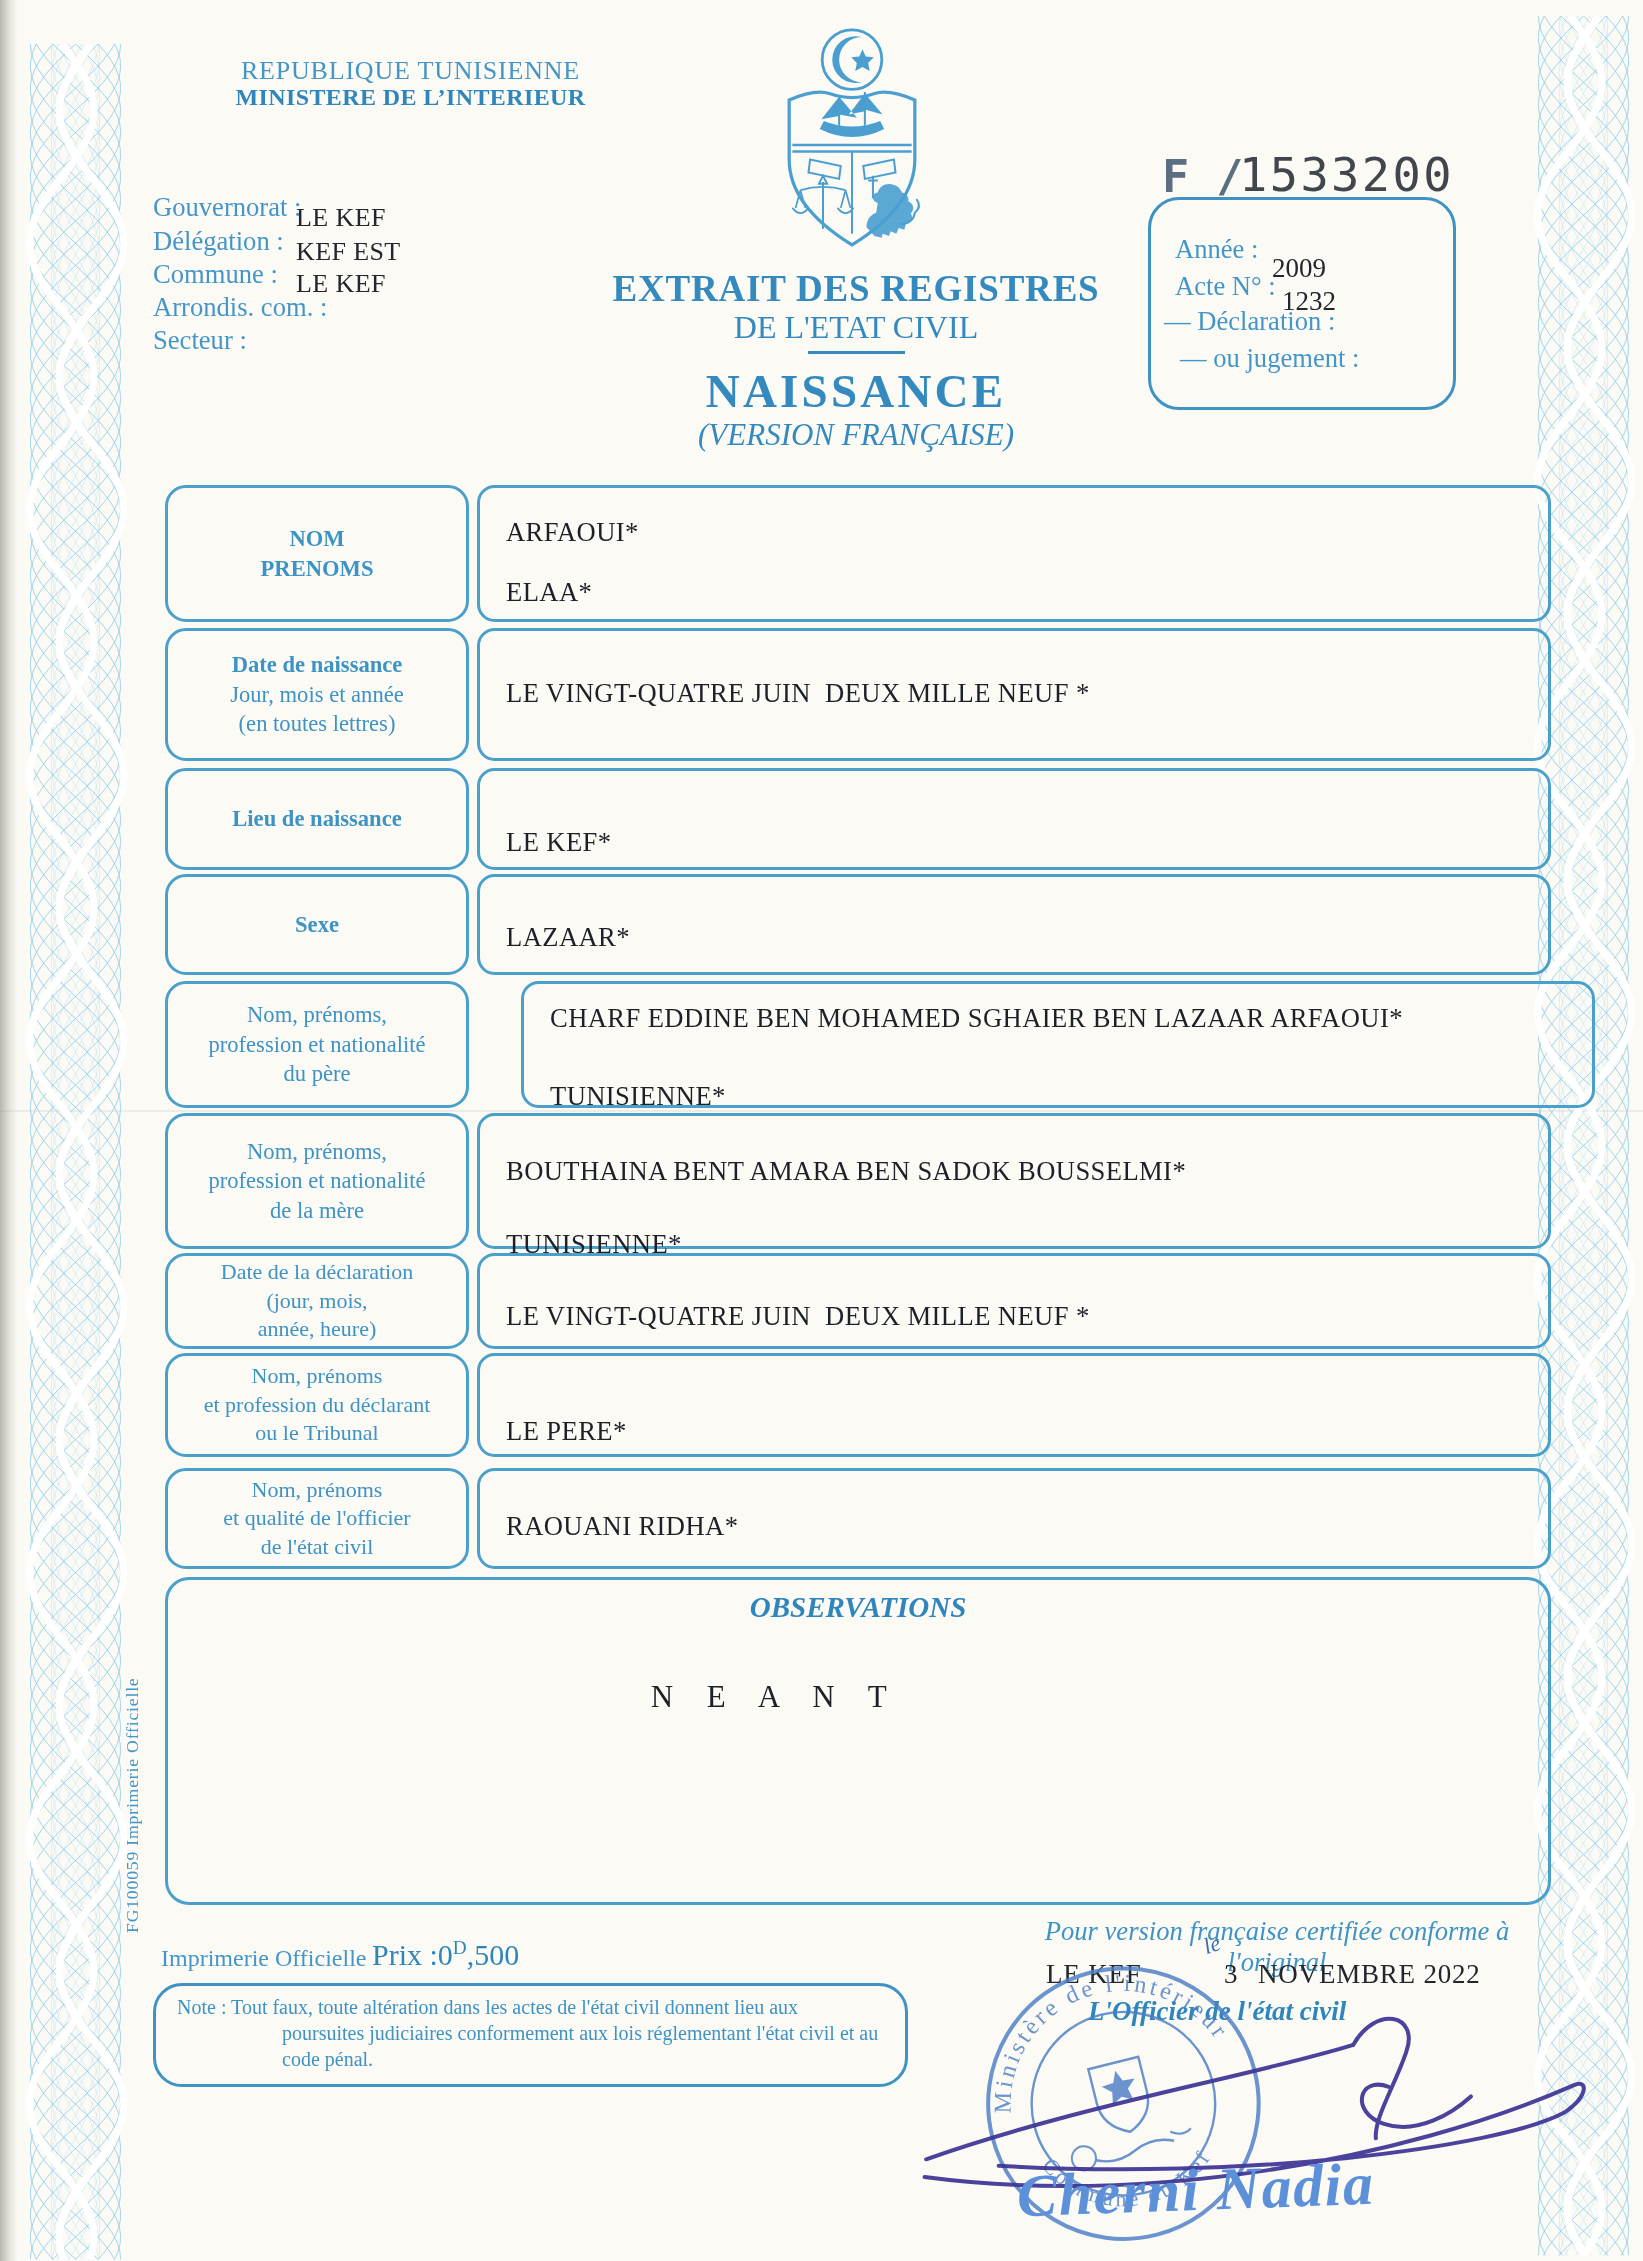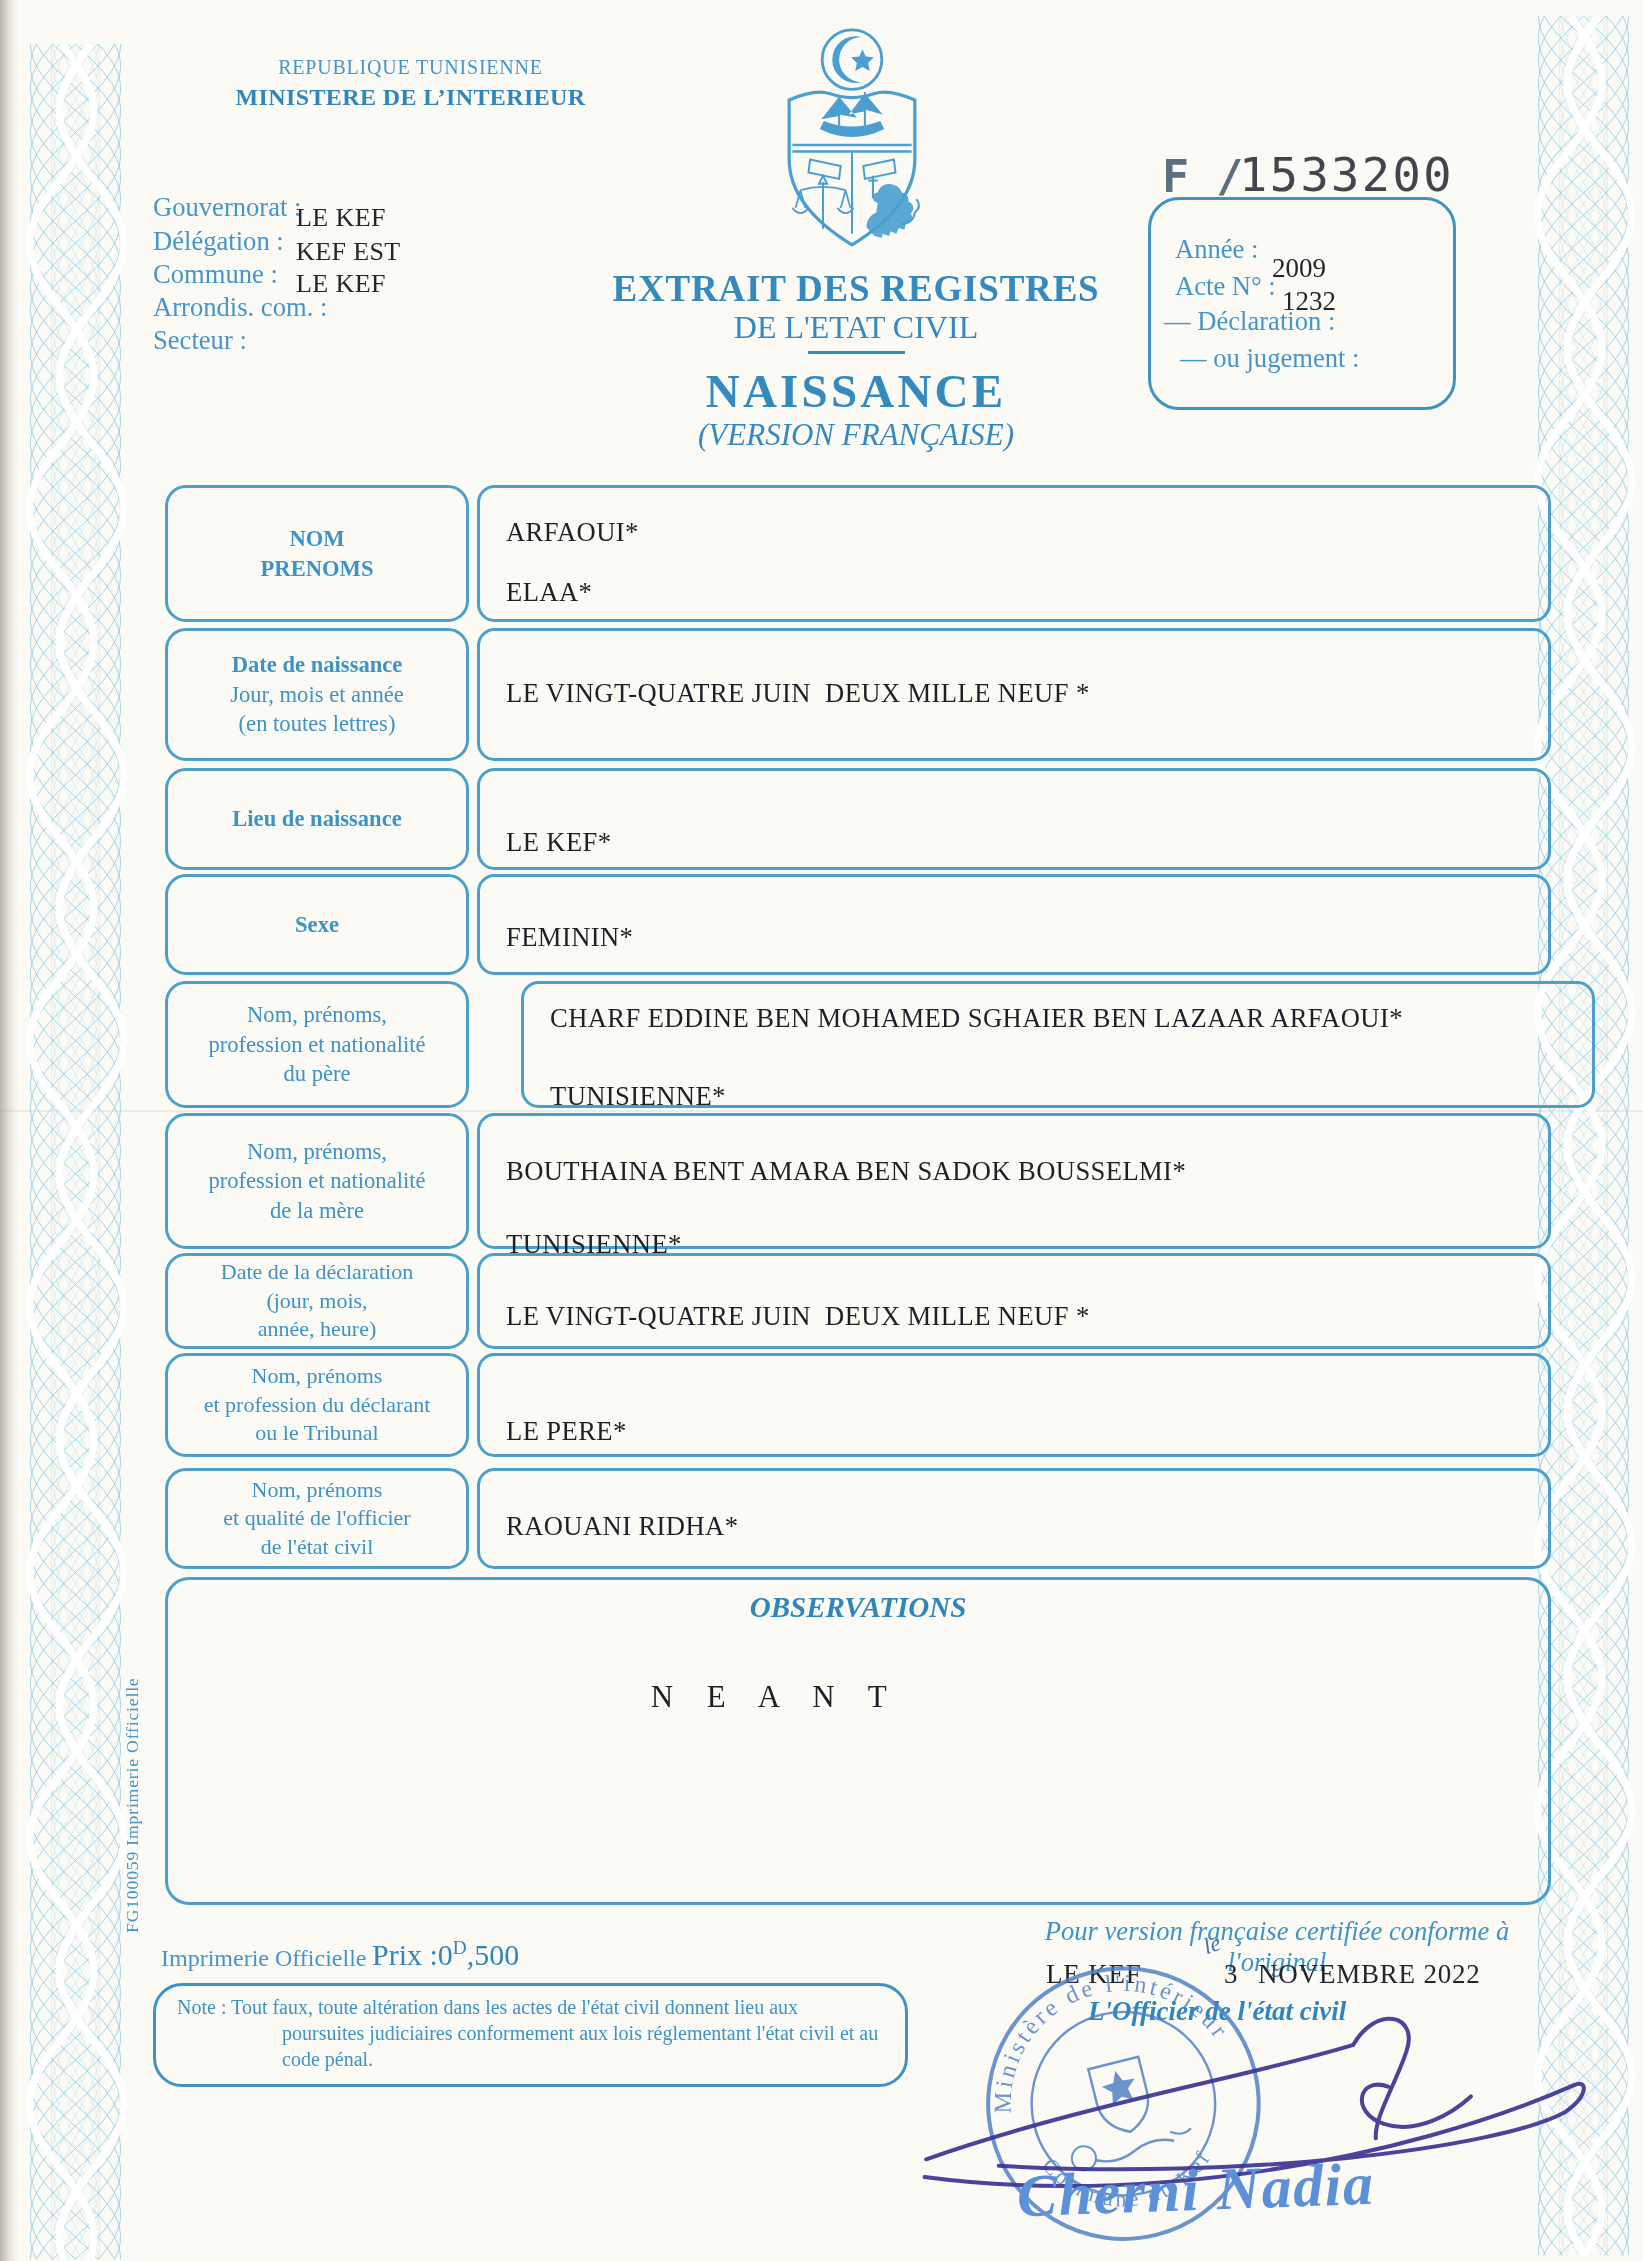--- a/index.html
+++ b/index.html
@@ -10,21 +10,21 @@
   }
   .abs{position:absolute;}
   
   .paper-edge{left:0;top:0;width:17.7px;height:100%;
     background:linear-gradient(90deg,#b9b6ae,#e7e4dc 55%,#fbfaf5);}
   .fold{left:0;width:100%;height:2.4px;background:rgba(140,140,150,.12);}
   
   .guilloche{position:absolute;width:121px;}
   
   .hdr-rep{left:201px;top:56px;width:419px;text-align:center;
-    font-size:20px;color:#4596c8;letter-spacing:0.8px;}
+    font-size:26px;color:#4596c8;letter-spacing:0.8px;}
   .hdr-min{left:201px;top:84px;width:419px;text-align:center;
     font-size:24px;font-weight:700;color:#2f86bd;letter-spacing:0.4px;}
   
   .serial-prefix{left:1162px;top:150px;font-family:"DejaVu Sans Mono",monospace;
     font-size:45px;color:#5b6f80;font-weight:700;}
   .serial-number{left:1239px;top:147px;font-family:"DejaVu Sans Mono",monospace;
     font-size:47px;color:#41454c;letter-spacing:2.4px;}
   
   .adm-lbl{left:153px;font-size:26.6px;color:#4596c8;}
   .adm-val{left:296px;font-size:26px;color:#23262c;letter-spacing:0.4px;}
@@ -264,21 +264,21 @@
     <span class="b">Lieu de naissance</span>
   </div>
   <div class="valbox r2v">
     <span class="val v1">LE KEF*</span>
   </div>
 
   <div class="lblbox r3l">
     <span class="b">Sexe</span>
   </div>
   <div class="valbox r3v">
-    <span class="val v1">FEMININ*</span>
+    <span class="val v1">LAZAAR*</span>
   </div>
 
   <div class="lblbox r4l">
     <span>Nom, prénoms,</span>
     <span>profession et nationalité</span>
     <span>du père</span>
   </div>
   <div class="valbox r4v">
     <span class="val v1">CHARF EDDINE BEN MOHAMED SGHAIER BEN LAZAAR ARFAOUI*</span>
     <span class="val v2">TUNISIENNE*</span>

